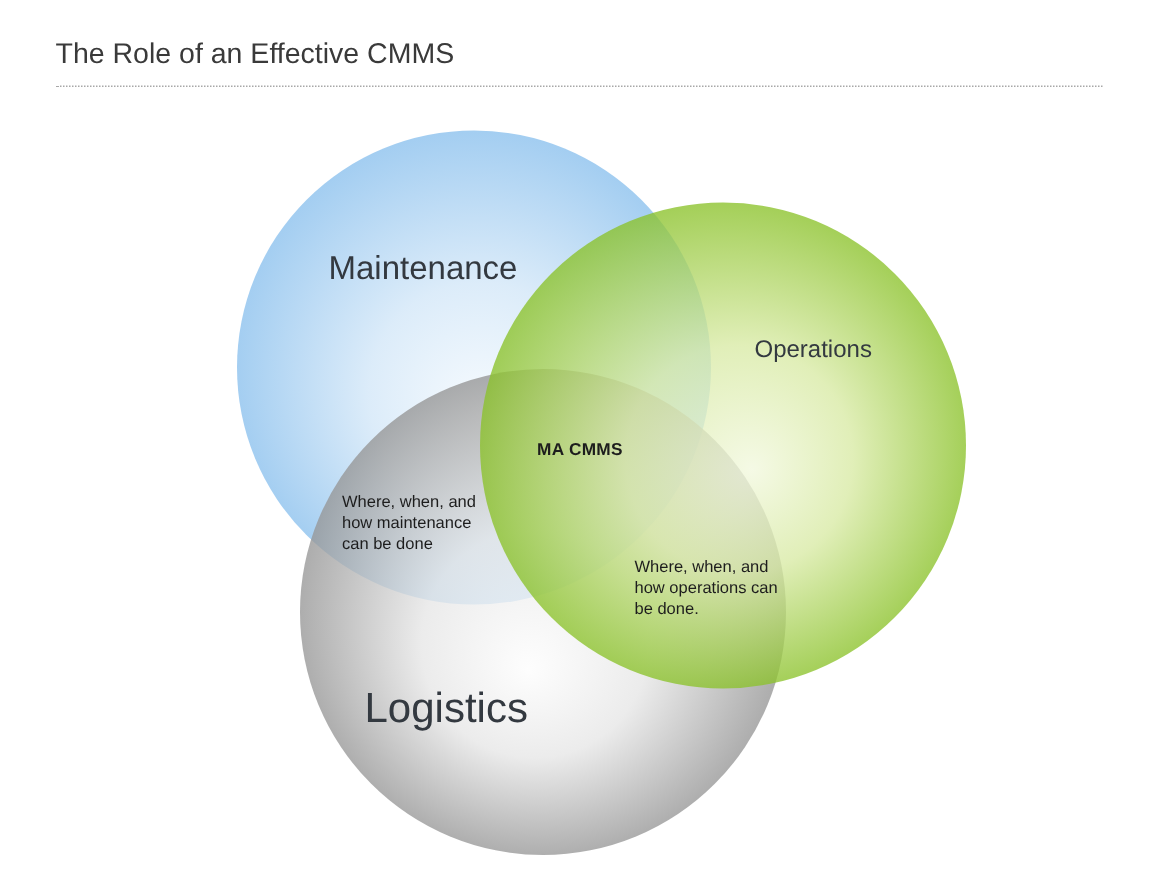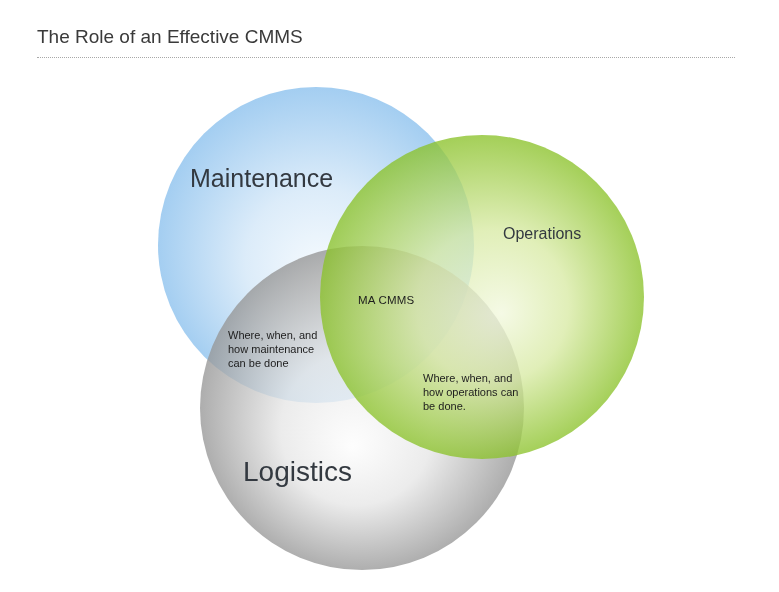--- a/index.html
+++ b/index.html
@@ -34,39 +34,39 @@
   .venn-svg {
     position: absolute;
     left: 0;
     top: 0;
   }
   .circle-label {
     position: absolute;
     color: #333940;
     white-space: nowrap;
   }
-  .label-maintenance { left: 190px; top: 165px; font-size: 25px; line-height: 27px; }
+  .label-maintenance { left: 219px; top: 165px; font-size: 22px; line-height: 27px; }
   .label-operations  { left: 503px; top: 220px; font-size: 16px; line-height: 27px; }
   .label-logistics   { left: 243px; top: 456px; font-size: 28px; line-height: 32px; }
   .small-text {
     position: absolute;
     font-size: 11px;
     line-height: 14px;
     color: #1d1d1d;
     white-space: pre-line;
   }
   .text-what        { left: 358px; top: 181px; }
   .text-where-maint { left: 228px; top: 328px; }
   .text-where-ops   { left: 423px; top: 371px; }
   .center-label {
     position: absolute;
     left: 358px;
     top: 294px;
     font-size: 11.5px;
-    font-weight: normal;
+    font-weight: bold;
     letter-spacing: 0.2px;
     color: #1d1d1d;
     white-space: nowrap;
   }
 </style>
 </head>
 <body>
 
 <div class="screen">
 

